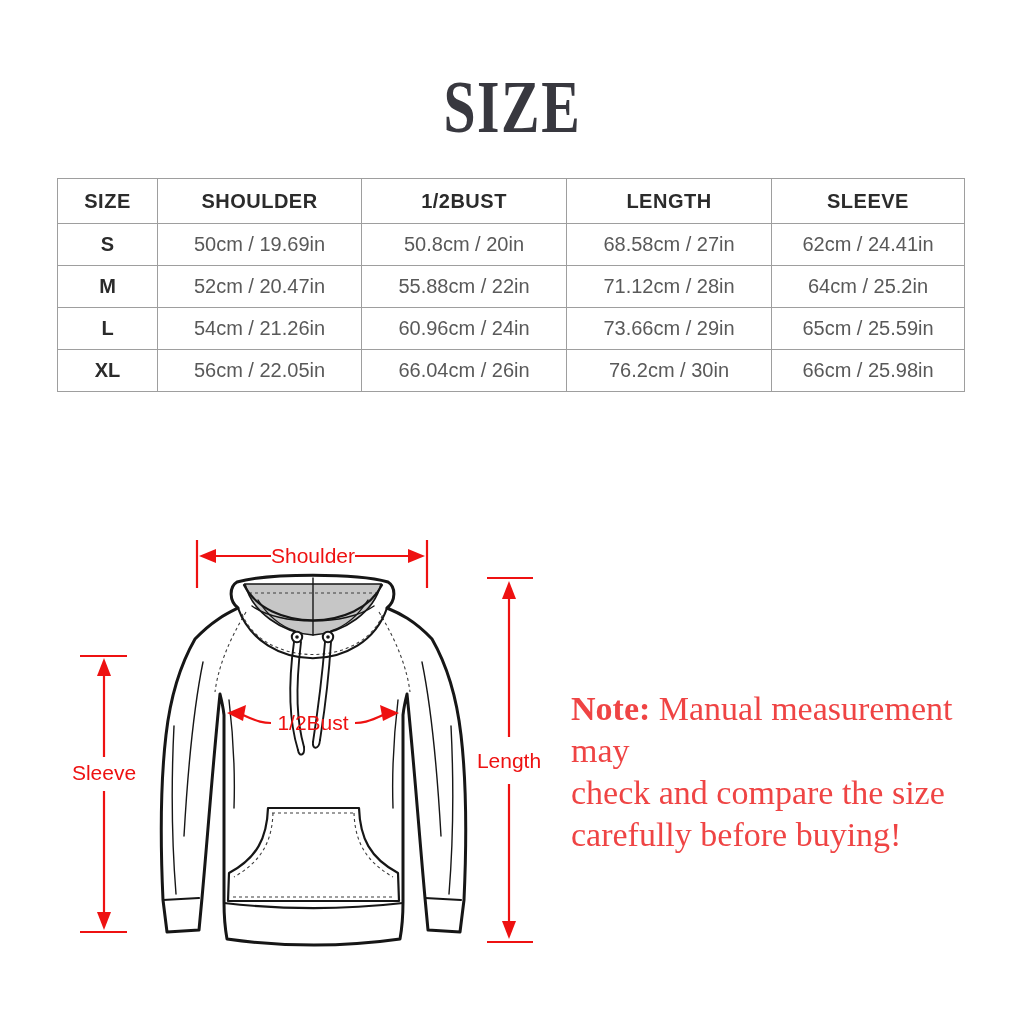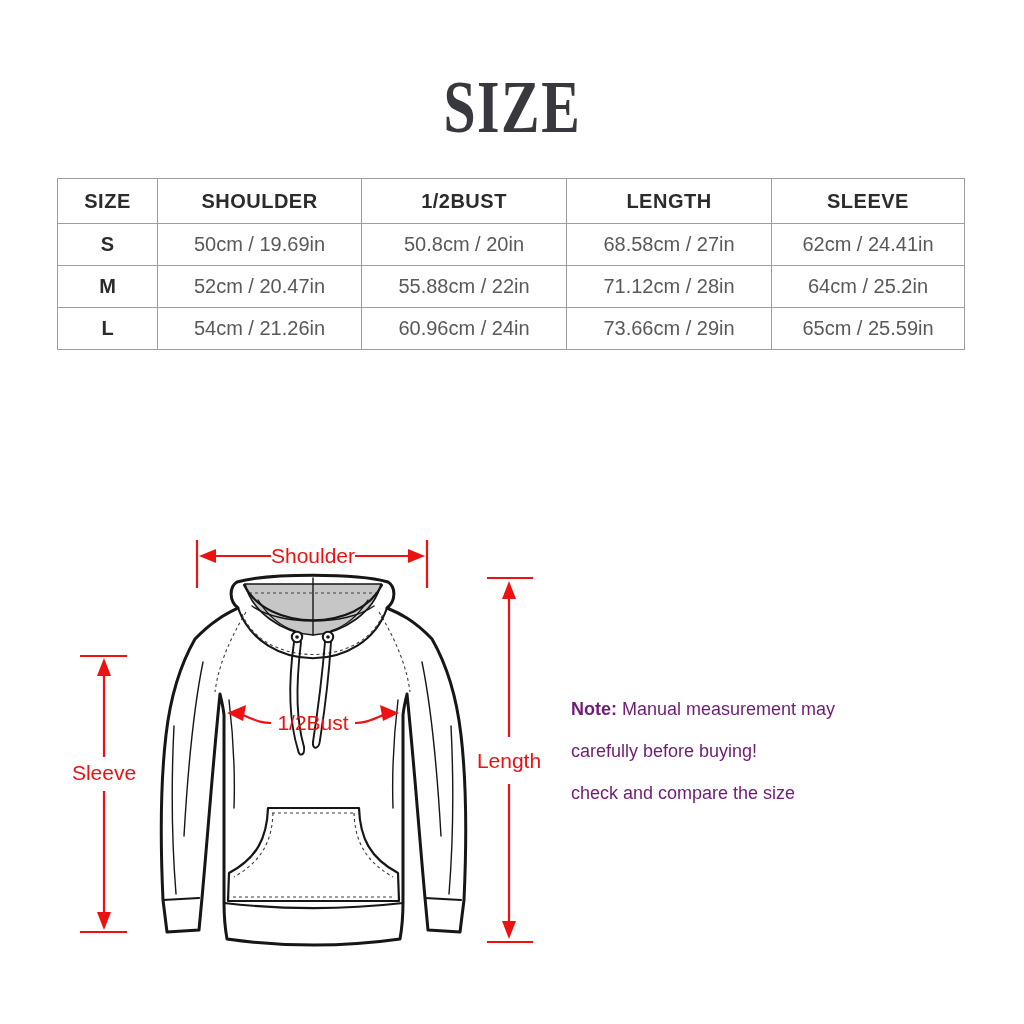--- a/index.html
+++ b/index.html
@@ -28,21 +28,21 @@
   .outline { fill:#ffffff; stroke:#161616; stroke-width:3; stroke-linejoin:round; stroke-linecap:round; }
   .thin  { fill:none; stroke:#161616; stroke-width:1.4; stroke-linecap:round; }
   .mid   { fill:none; stroke:#161616; stroke-width:2.2; stroke-linecap:round; }
   .dash  { fill:none; stroke:#3c3c3c; stroke-width:1.1; stroke-dasharray:3 3; }
   .redln { fill:none; stroke:#ee1111; stroke-width:2.2; }
   .redhd { fill:#ee1111; stroke:none; }
   .redtx { fill:#ee1111; font-family:"Liberation Sans", sans-serif; font-size:21px; }
 
   
   .note { position:absolute; left:571px; top:688px; width:400px;
-          font-size:18px; line-height:42px; color:#701a75; }
+          font-size:34px; line-height:42px; color:#ef4444;font-family:Liberation Serif, serif; }
   .note .nb { font-weight:700; }
 </style>
 </head>
 <body>
 
 <div class="page">
 
   <div class="title-wrap">
     <span class="title">SIZE</span>
   </div>
@@ -78,20 +78,27 @@
         <td>55.88cm / 22in</td>
         <td>71.12cm / 28in</td>
         <td>64cm / 25.2in</td>
       </tr>
       <tr>
         <td class="size-col">L</td>
         <td>54cm / 21.26in</td>
         <td>60.96cm / 24in</td>
         <td>73.66cm / 29in</td>
         <td>65cm / 25.59in</td>
+      </tr>
+      <tr>
+        <td class="size-col">XL</td>
+        <td>56cm / 22.05in</td>
+        <td>66.04cm / 26in</td>
+        <td>76.2cm / 30in</td>
+        <td>66cm / 25.98in</td>
       </tr>
     </tbody>
   </table>
 
   <svg class="diagram" viewBox="55 530 510 435">
 
     <g>
       <path class="outline" d="M 238 608
         C 229 601 229 587 237 582
         C 270 573 356 573 388 582
@@ -191,17 +198,17 @@
       <path class="redln" d="M 80 656 L 127 656 M 80 932 L 127 932"></path>
       <path class="redln" d="M 104 674 L 104 757 M 104 791 L 104 914"></path>
       <polygon class="redhd" points="104,658 97,676 111,676"></polygon>
       <polygon class="redhd" points="104,930 97,912 111,912"></polygon>
       <text class="redtx" x="104" y="780" text-anchor="middle">Sleeve</text>
     </g>
   </svg>
 
   <div class="note">
     <div><span class="nb">Note:</span> <span>Manual measurement may</span></div>
+    <div>check and compare the size</div>
     <div>carefully before buying!</div>
-    <div>check and compare the size</div>
   </div>
 
 </div>
 
 </body></html>

